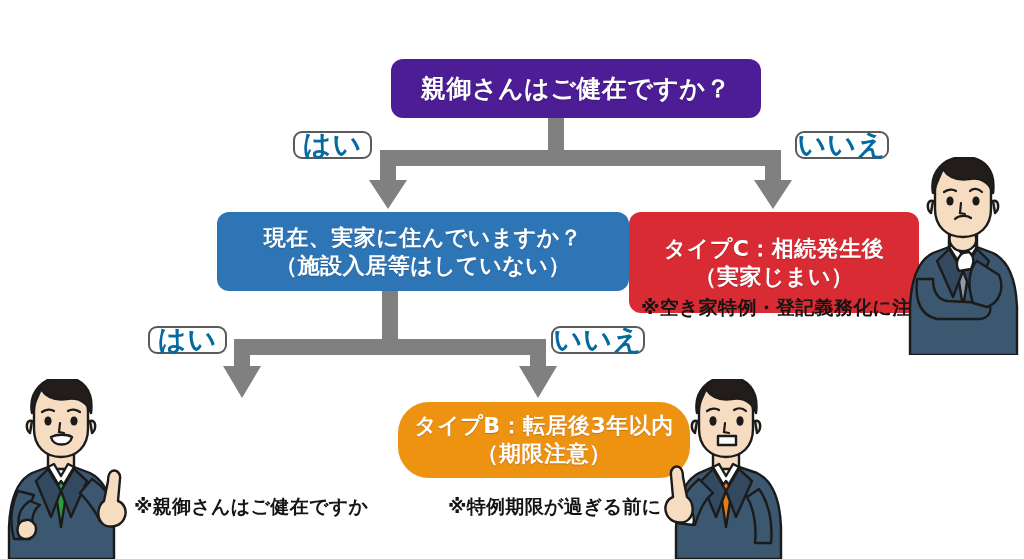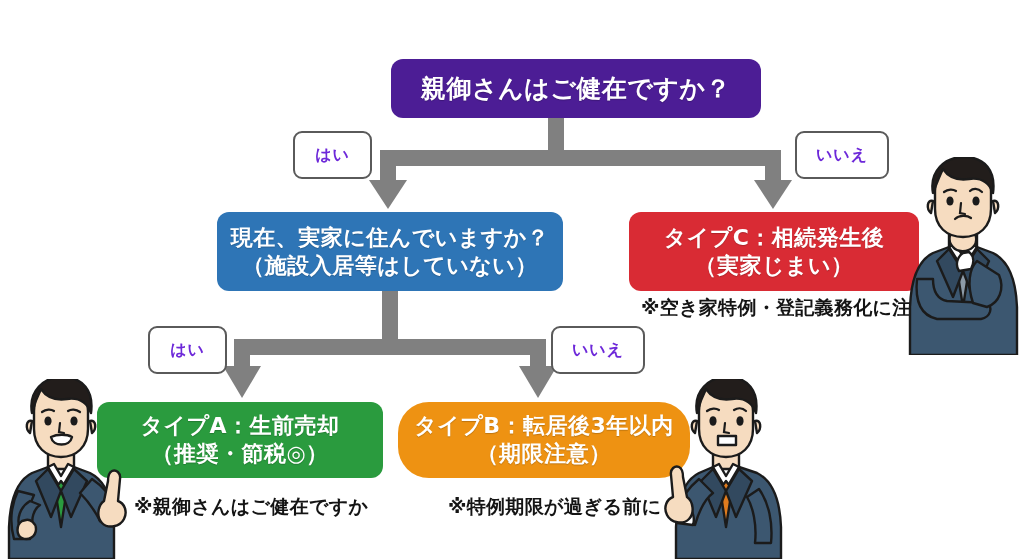--- a/index.html
+++ b/index.html
@@ -53,27 +53,27 @@
 
   #node-root {
     left: 391px;  top: 35px;
     width: 370px; height: 59px;
     background: #4c1d95;
     font-size: 25px;
     margin-top: 24px;
   }
   #node-living {
     left: 217px;  top: 212px;
-    width: 346px; height: 79px;
+    width: 412px; height: 79px;
     background: #2E75B6;
     font-size: 22px;
   }
   #node-type-c {
     left: 629px;  top: 212px;
-    width: 290px; height: 79px;
+    width: 290px; height: 101px;
     background: #D92B34;
     font-size: 22px;
   }
   #node-type-a {
     left: 97px;   top: 402px;
     width: 286px; height: 76px;
     background: #2A9B3E;
     font-size: 22px;
   }
   #node-type-b {
@@ -88,25 +88,25 @@
   .edge-label {
     position: absolute;
     z-index: 4;
     box-sizing: border-box;
     display: flex;
     align-items: center;
     justify-content: center;
     background: #ffffff;
     border: 2px solid #5a5a5a;
     border-radius: 9px;
-    color: #6d28d9;
+    color: #0369a1;
     font-weight: bold;
-    font-size: 16px;
+    font-size: 28px;
     letter-spacing: 1px;
-    height: 48px;
+    height: 28px;
   }
   #label-yes-1  { left: 293px; top: 131px; width: 79px; }
   #label-no-1   { left: 795px; top: 131px; width: 94px; }
   #label-yes-2  { left: 148px; top: 326px; width: 79px; }
   #label-no-2   { left: 551px; top: 326px; width: 94px; }
 
   
   .caption {
     position: absolute;
     z-index: 3;
@@ -166,24 +166,20 @@
   <div class="node" id="node-living">
     <span class="node-text">現在、実家に住んでいますか？
 （施設入居等はしていない）</span>
   </div>
 
   <div class="node" id="node-type-c">
     <span class="node-text">タイプC：相続発生後
 （実家じまい）</span>
   </div>
 
-  <div class="node" id="node-type-a">
-    <span class="node-text">タイプA：生前売却
-（推奨・節税◎）</span>
-  </div>
 
   <div class="node" id="node-type-b">
     <span class="node-text">タイプB：転居後3年以内
 （期限注意）</span>
   </div>
 
   <div class="edge-label" id="label-yes-1">
     <span>はい</span>
   </div>
   <div class="edge-label" id="label-no-1">

